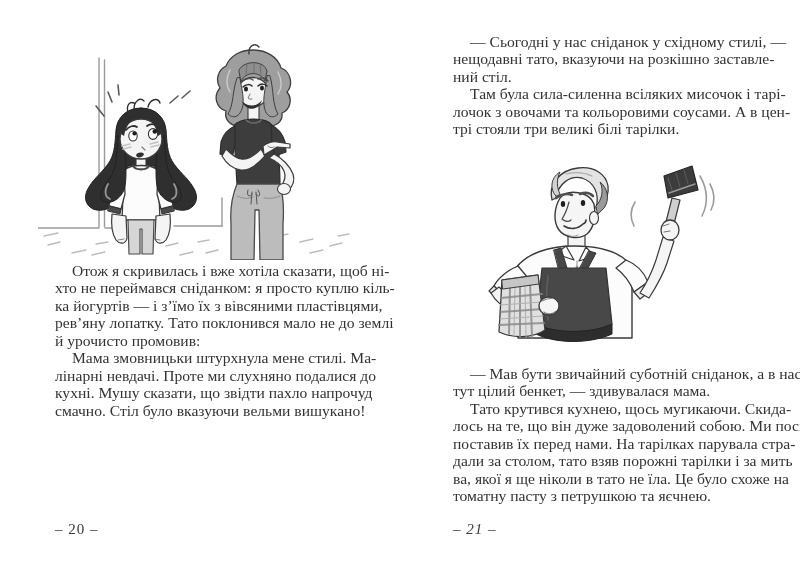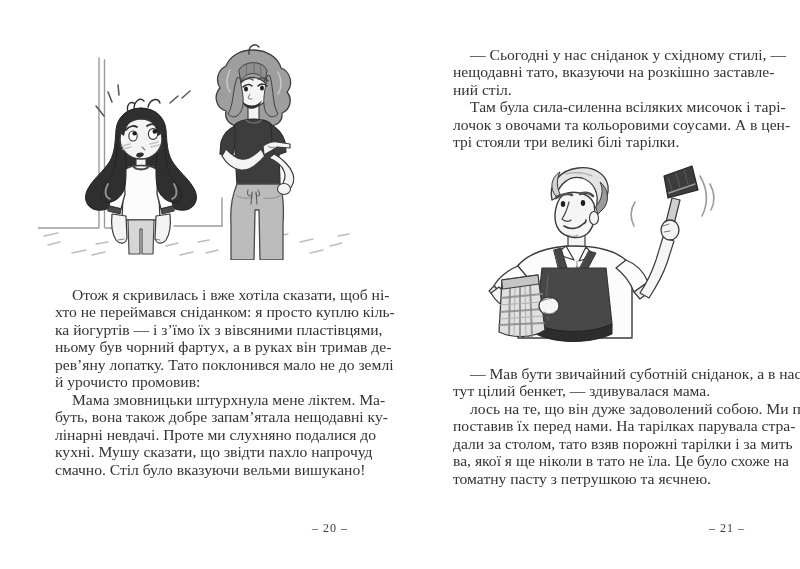--- a/index.html
+++ b/index.html
@@ -2,31 +2,31 @@
 <html><head>
 <meta charset="utf-8">
 <title>Book spread</title>
 <style>
   html,body{margin:0;padding:0;width:800px;height:569px;background:#ffffff;overflow:hidden;}
   .spread{position:relative;width:800px;height:569px;background:#ffffff;
           font-family:"Liberation Serif","DejaVu Serif",serif;color:#333333;}
   .illus{position:absolute;}
   .illus svg{display:block;}
   .textblock{position:absolute;font-size:15.6px;line-height:17.45px;color:#333333;}
-  .tb-left{top:262px;left:55px;width:293px;margin-top:24px;}
-  .tb-right-top{top:33px;left:453px;width:292px;margin-top:13px;}
+  .tb-left{top:262px;left:55px;width:293px;}
+  .tb-right-top{top:33px;left:453px;width:292px;}
   .tb-right-bottom{top:365px;left:453px;width:292px;}
   .para{margin:0;}
   .tline{text-align:justify;text-align-last:justify;white-space:nowrap;}
   .para .tline:last-child{text-align-last:left;}
   .para .tline:first-child{text-indent:17px;}
-  .pagenum{position:absolute;top:521px;width:293px;text-align:right;
-           font-size:12px;color:#3a3a3a;letter-spacing:1px;}
+  .pagenum{position:absolute;top:521px;width:293px;text-align:left;
+           font-size:15px;color:#3a3a3a;letter-spacing:1px;}
   .pn-left{left:55px;}
-  .pn-right{left:453px;width:292px;}
+  .pn-right{left:453px;width:292px;font-style:italic;}
   .illus-left{top:8px;left:38px;}
   .illus-right{top:160px;left:482px;}
 </style>
 </head>
 <body>
 
 <div class="spread">
 
   <section>
 
@@ -139,27 +139,25 @@
           <path d="M226,92 q3,2 2,5" fill="none" stroke="#999999" stroke-width="1"></path>
         </g>
       </svg>
     </div>
 
     <div class="textblock tb-left">
       <div class="para">
           <div class="tline">Отож я скривилась і вже хотіла сказати, щоб ні-</div>
           <div class="tline">хто не переймався сніданком: я просто куплю кіль-</div>
           <div class="tline">ка йогуртів — і з’їмо їх з вівсяними пластівцями,</div>
-          <div class="tline">ньому був чорний фартух, а в руках він тримав де-</div>
           <div class="tline">рев’яну лопатку. Тато поклонився мало не до землі</div>
           <div class="tline">й урочисто промовив:</div>
         </div>
       <div class="para">
-          <div class="tline">Мама змовницьки штурхнула мене ліктем. Ма-</div>
-          <div class="tline">буть, вона також добре запам’ятала нещодавні ку-</div>
+          <div class="tline">Мама змовницьки штурхнула мене стилі. Ма-</div>
           <div class="tline">лінарні невдачі. Проте ми слухняно подалися до</div>
           <div class="tline">кухні. Мушу сказати, що звідти пахло напрочуд</div>
           <div class="tline">смачно. Стіл було вказуючи вельми вишукано!</div>
         </div>
     </div>
 
     <div class="pagenum pn-left">–  20  –</div>
   </section>
 
   <section>
@@ -252,20 +250,21 @@
         </g>
       </svg>
     </div>
 
     <div class="textblock tb-right-bottom">
       <div class="para">
           <div class="tline">— Мав бути звичайний суботній сніданок, а в нас</div>
           <div class="tline">тут цілий бенкет, — здивувалася мама.</div>
         </div>
       <div class="para">
+          <div class="tline">Тато крутився кухнею, щось мугикаючи. Скида-</div>
           <div class="tline">лось на те, що він дуже задоволений собою. Ми посі-</div>
           <div class="tline">поставив їх перед нами. На тарілках парувала стра-</div>
           <div class="tline">дали за столом, тато взяв порожні тарілки і за мить</div>
           <div class="tline">ва, якої я ще ніколи в тато не їла. Це було схоже на</div>
           <div class="tline">томатну пасту з петрушкою та яєчнею.</div>
         </div>
     </div>
 
     <div class="pagenum pn-right">–  21  –</div>
   </section>

